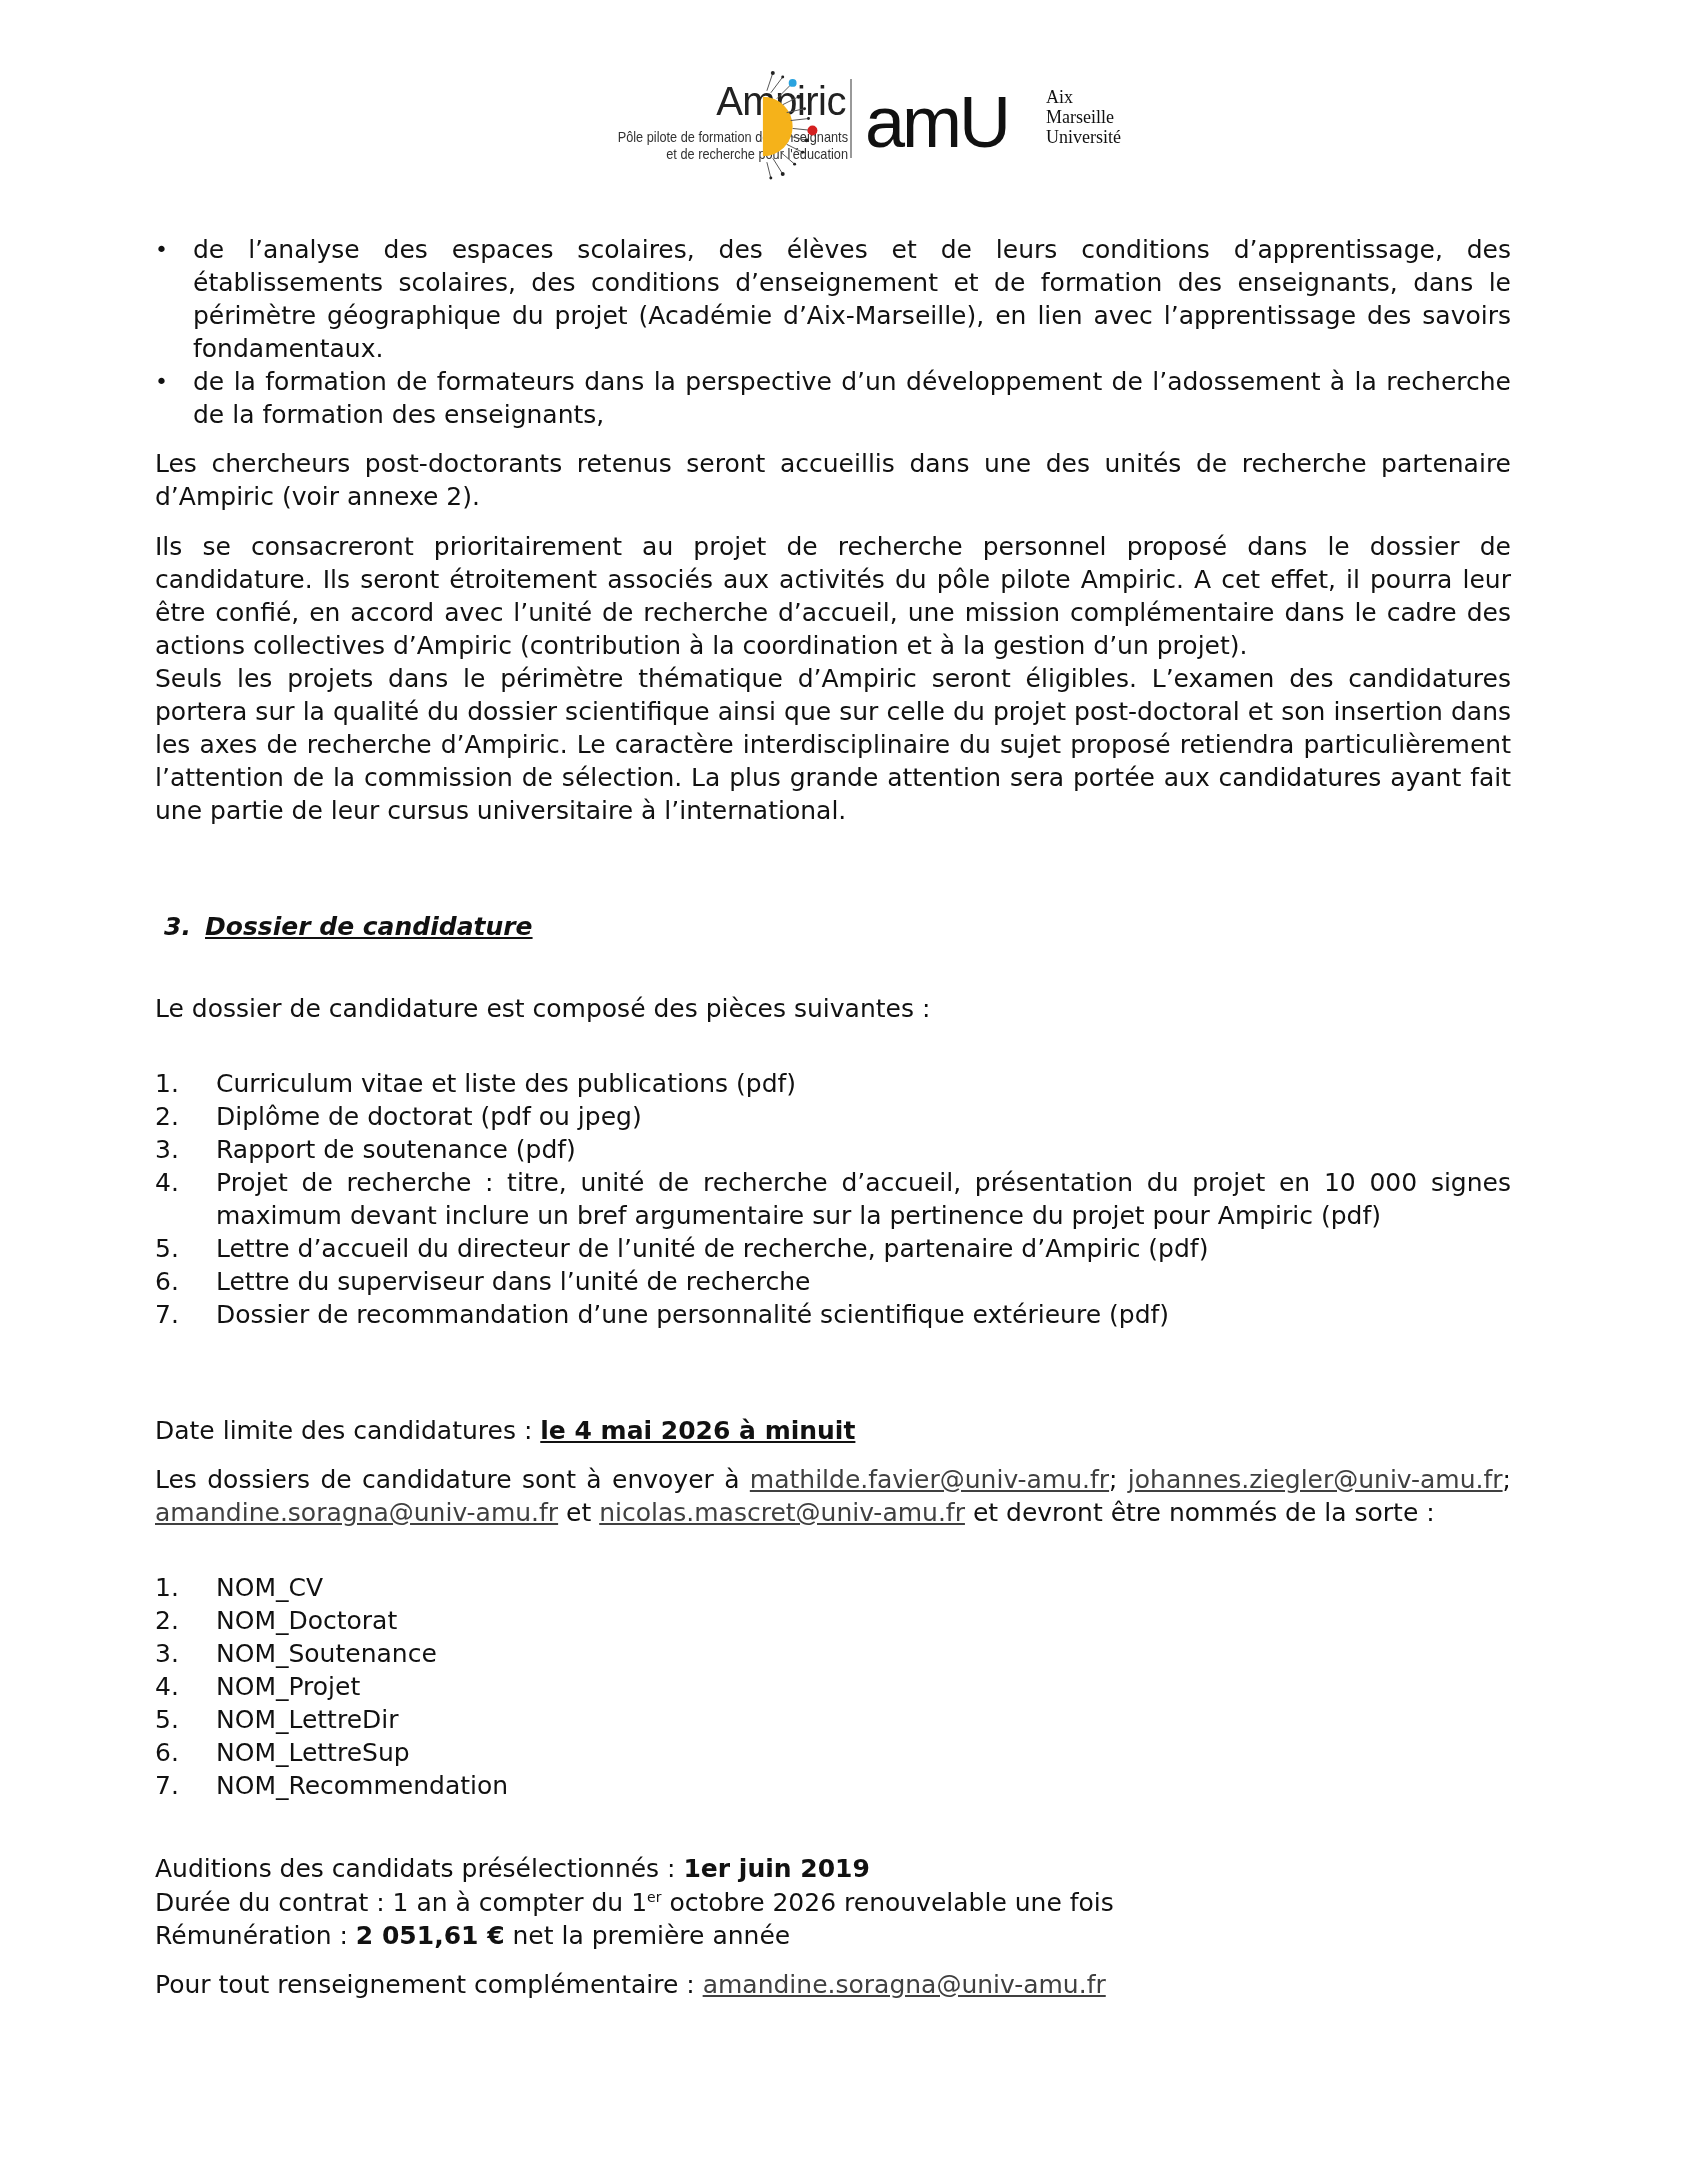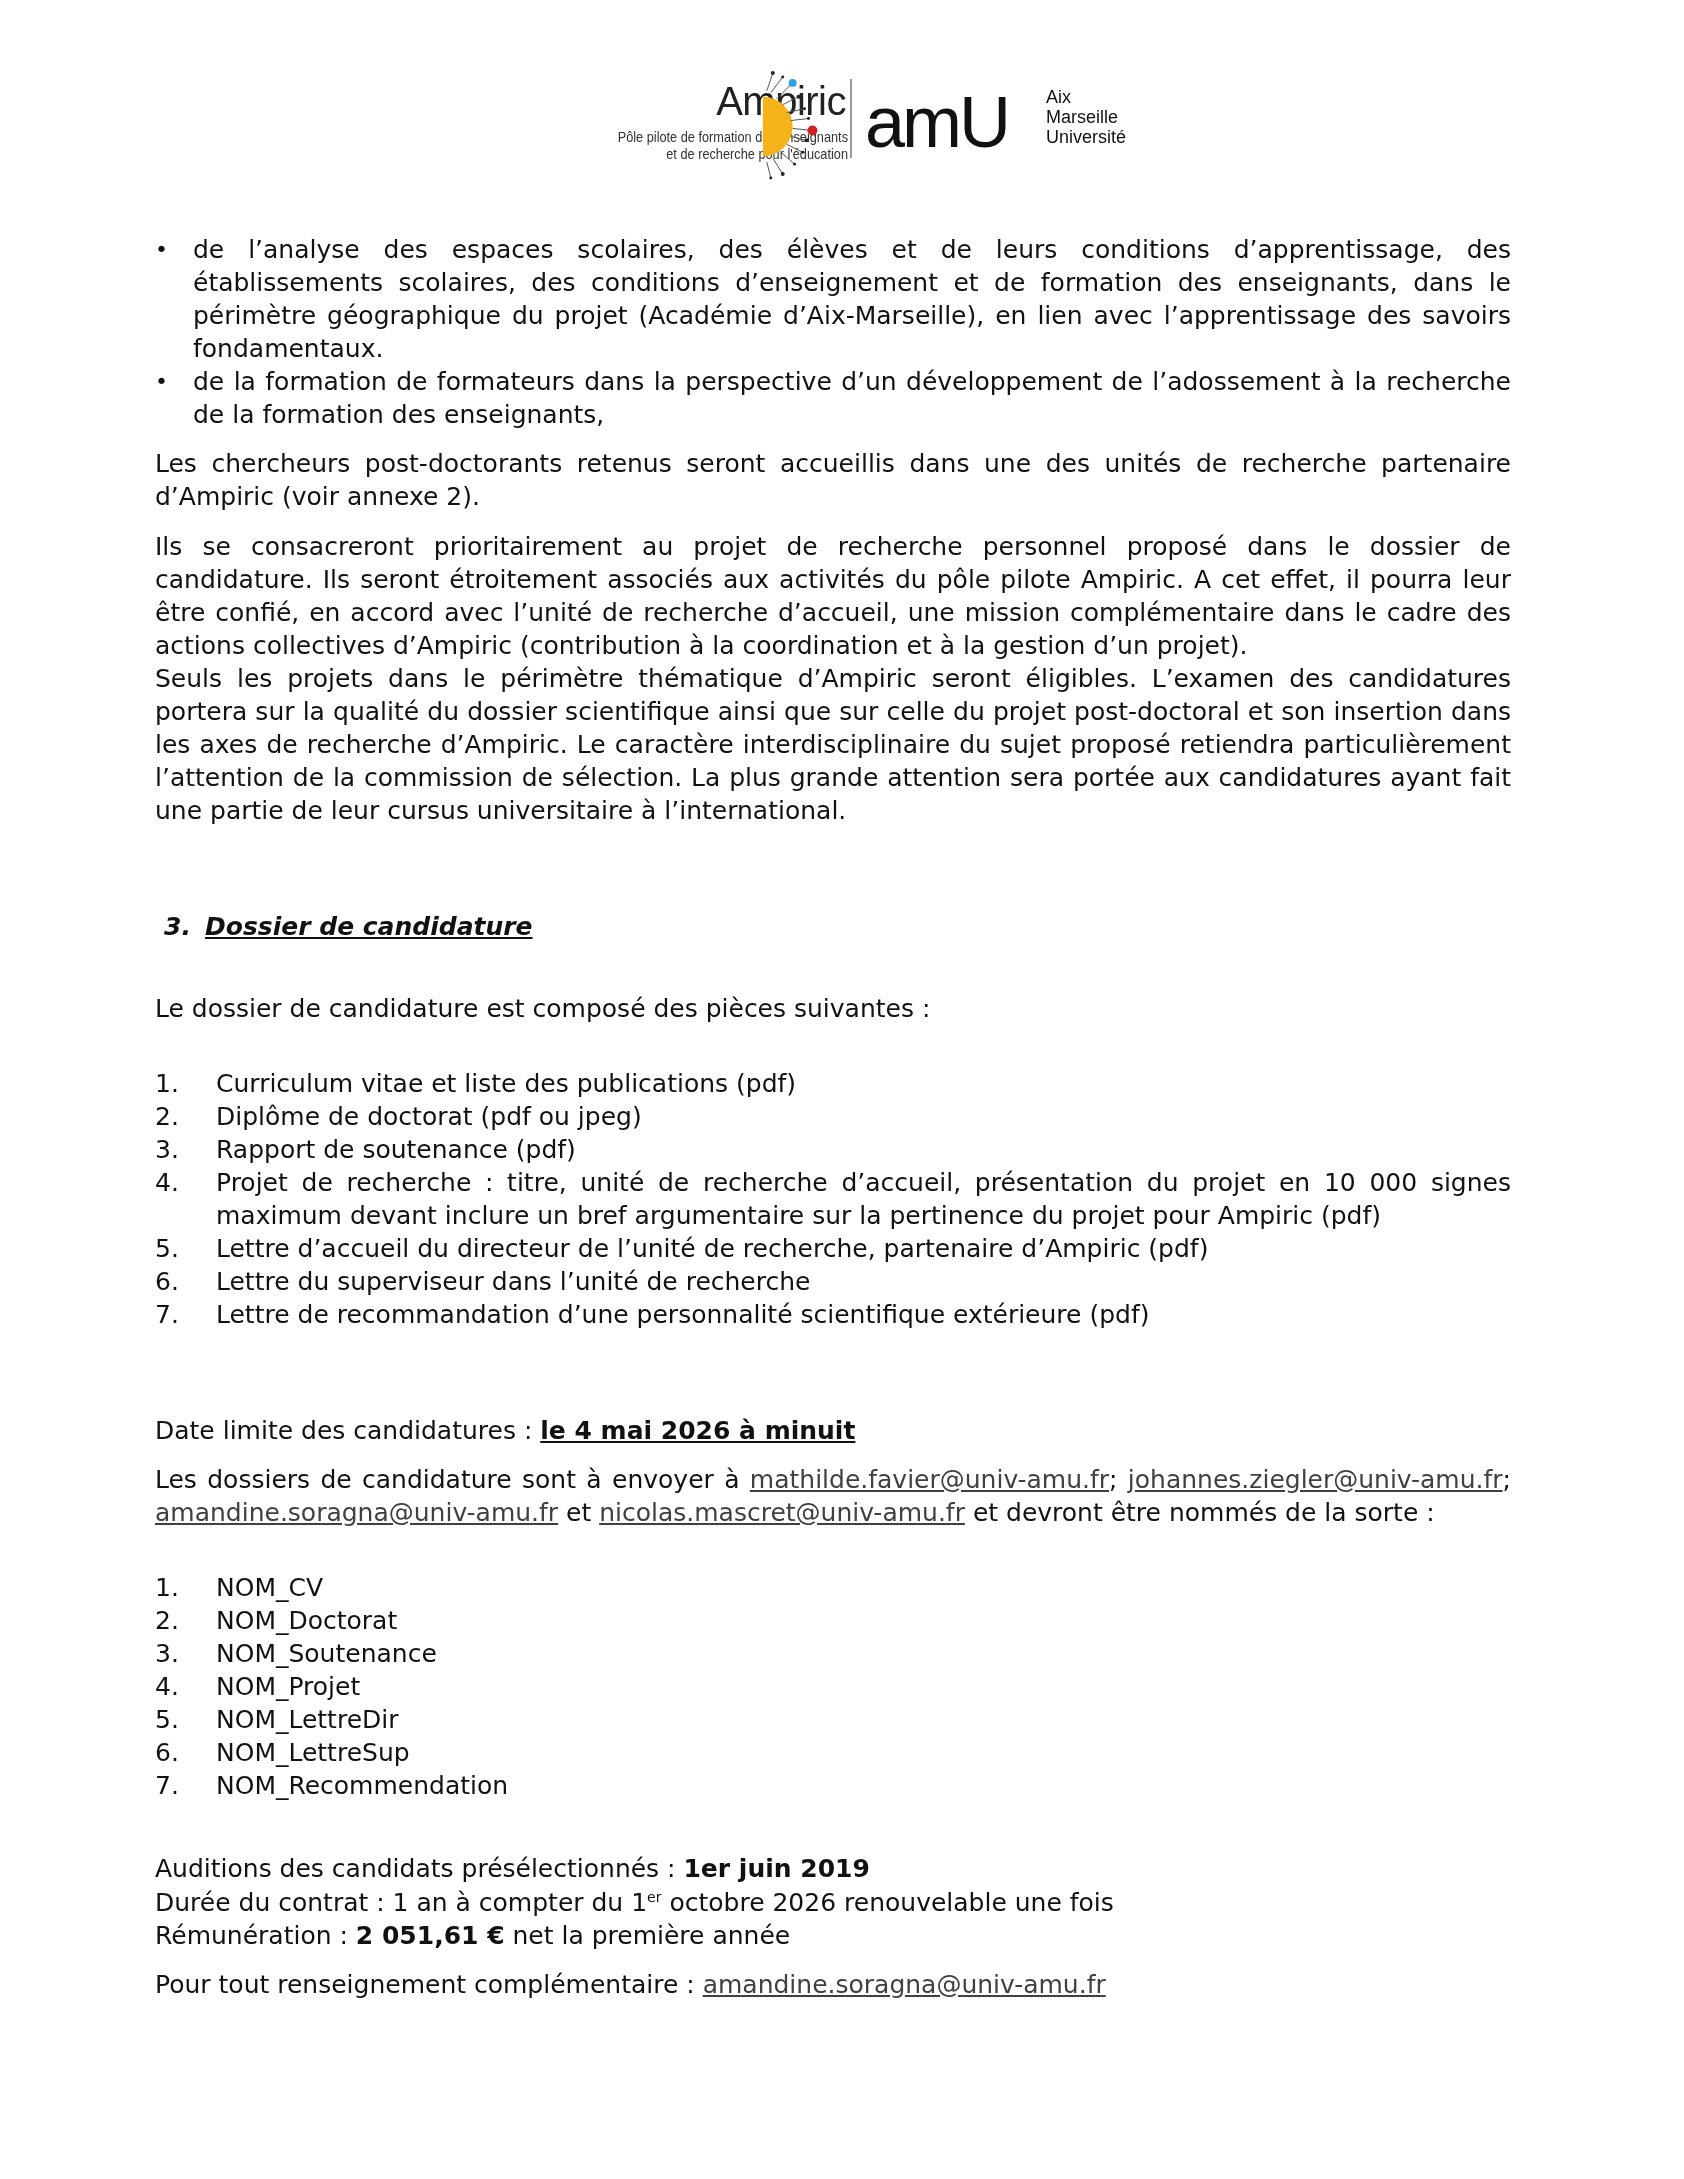--- a/index.html
+++ b/index.html
@@ -5,21 +5,21 @@
   html, body { margin:0; padding:0; background:#fff; }
   body { width:1684px; height:2179px; position:relative; overflow:hidden;
          font-family:"DejaVu Sans", sans-serif; color:#111; }
   .page { position:absolute; left:155px; top:0; width:1356px; font-size:25px; line-height:33px; }
   .logo-area { position:absolute; left:523px; top:59px; width:634px; height:123px; }
   .ampiric-word { position:absolute; right:311px; top:20px; font-size:40px; font-family:"Liberation Sans", sans-serif; color:#222; letter-spacing:-0.5px; }
   .ampiric-sub { position:absolute; right:309px; top:69px; text-align:right; font-size:15px; line-height:17px; font-family:"Liberation Sans", sans-serif; color:#333; white-space:nowrap; transform:scaleX(0.85); transform-origin:right; }
   .sun { position:absolute; left:230px; top:10px; width:109px; height:111px; }
   .divider { position:absolute; left:327px; top:20px; width:2px; height:79px; background:#999; }
   .amu-word { position:absolute; left:342px; top:14px; font-size:72px; font-family:"Liberation Sans", sans-serif; color:#111; letter-spacing:-3px; line-height:99px; }
-  .amu-sub { position:absolute; left:523px; top:28px; font-size:18px; line-height:20px; font-family:Liberation Sans, sans-serif; color:#111; }
+  .amu-sub { position:absolute; left:523px; top:28px; font-size:18px; line-height:20px; font-family:Liberation Serif, serif; color:#111; }
   ul.bullets { list-style:none; margin:0; padding:0; position:absolute; top:233px; left:0; width:1356px; }
   ul.bullets li { position:relative; padding-left:38px; text-align:justify; }
   ul.bullets li::before { content:"•"; position:absolute; left:0; top:0; font-size:22px; }
   p { margin:0; text-align:justify; }
   .abs { position:absolute; left:0; width:1356px; }
   h3 { margin:0; font-size:25px; font-weight:bold;font-style:italic; }
   h3 .num { display:inline-block; width:50px; text-align:right; margin-right:14px; }
   h3 .title { text-decoration:underline; }
   ol.numlist { list-style:none; margin:0; padding:0; }
   ol.numlist li { position:relative; padding-left:61px; text-align:justify; }
@@ -94,21 +94,21 @@
 
   <p class="abs" style="top:992px;">Le dossier de candidature est composé des pièces suivantes :</p>
 
   <ol class="numlist abs" style="top:1067px;">
     <li><span class="n">1.</span><span>Curriculum vitae et liste des publications (pdf)</span></li>
     <li><span class="n">2.</span><span>Diplôme de doctorat (pdf ou jpeg)</span></li>
     <li><span class="n">3.</span><span>Rapport de soutenance (pdf)</span></li>
     <li><span class="n">4.</span><span>Projet de recherche : titre, unité de recherche d’accueil, présentation du projet en 10 000 signes maximum devant inclure un bref argumentaire sur la pertinence du projet pour Ampiric (pdf)</span></li>
     <li><span class="n">5.</span><span>Lettre d’accueil du directeur de l’unité de recherche, partenaire d’Ampiric (pdf)</span></li>
     <li><span class="n">6.</span><span>Lettre du superviseur dans l’unité de recherche</span></li>
-    <li><span class="n">7.</span><span>Lettre de recommandation d’une personnalité scientifique extérieure (pdf)</span></li>
+    <li><span class="n">7.</span><span>Dossier de recommandation d’une personnalité scientifique extérieure (pdf)</span></li>
   </ol>
 
   <p class="abs" style="top:1414px;">
     <span>Date limite des candidatures : </span><span class="bu">le 4 mai 2026 à minuit</span>
   </p>
 
   <p class="abs" style="top:1463px;">
     <span>Les dossiers de candidature sont à envoyer à </span><a class="mail">mathilde.favier@univ-amu.fr</a><span>; </span><a class="mail">johannes.ziegler@univ-amu.fr</a><span>; </span><a class="mail">amandine.soragna@univ-amu.fr</a><span> et </span><a class="mail">nicolas.mascret@univ-amu.fr</a><span> et devront être nommés de la sorte :</span>
   </p>
 

